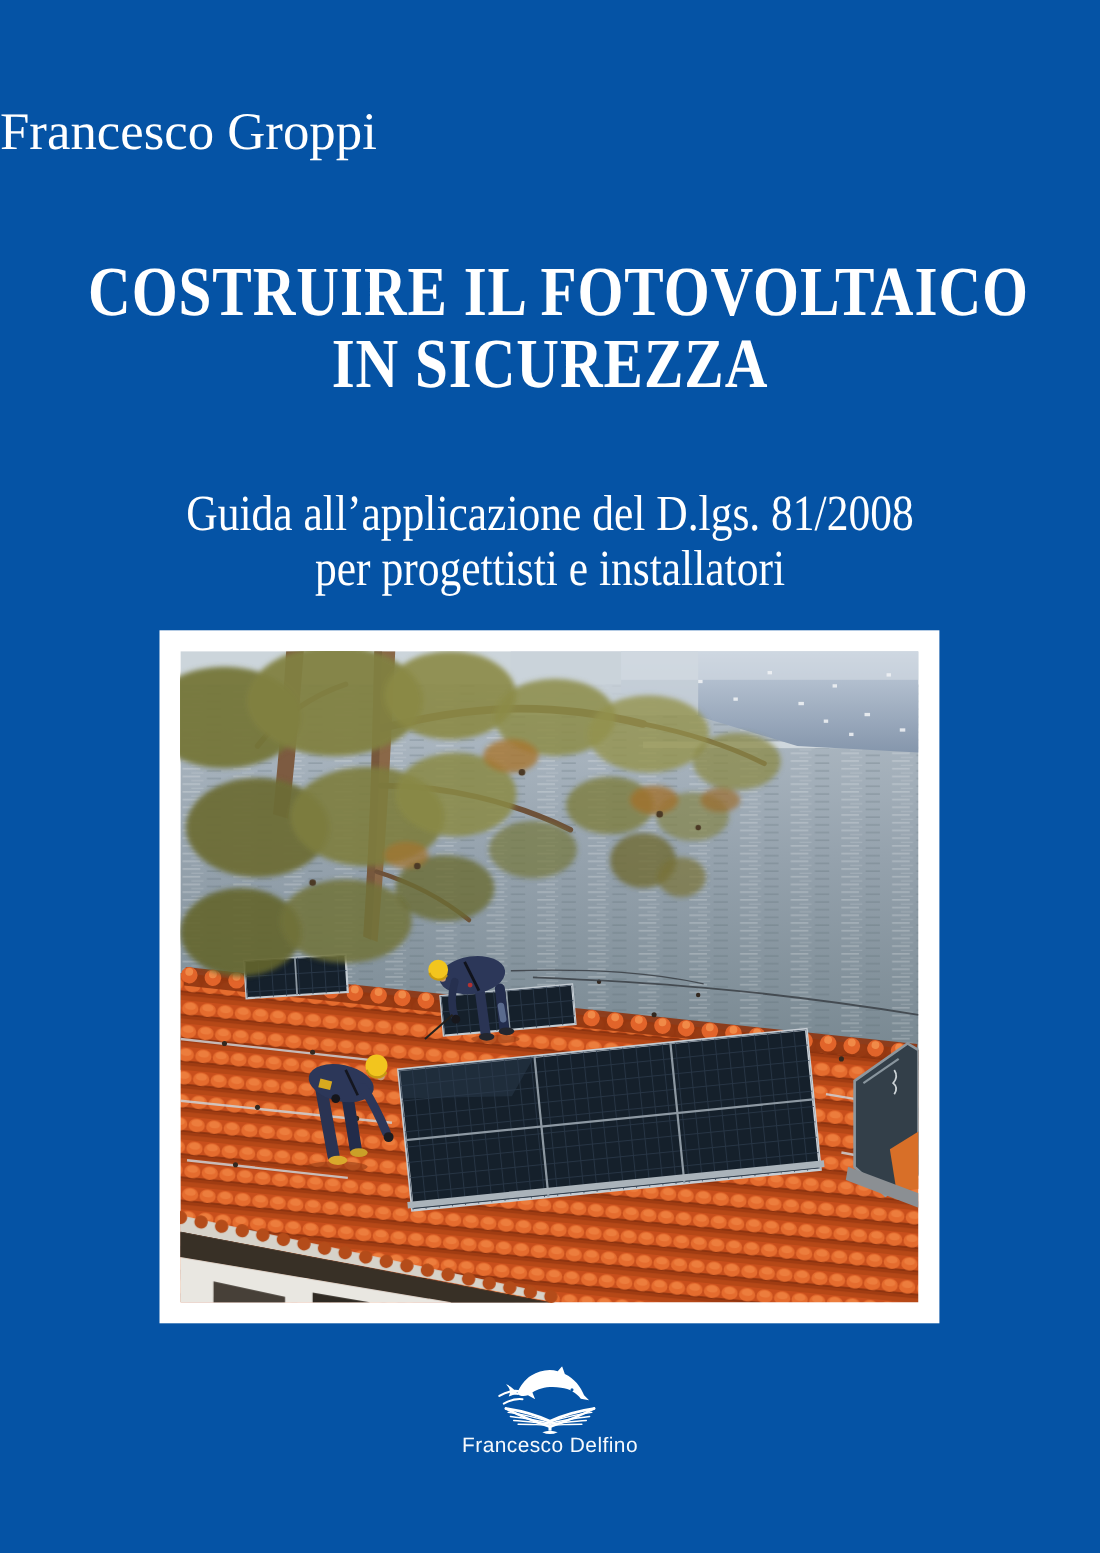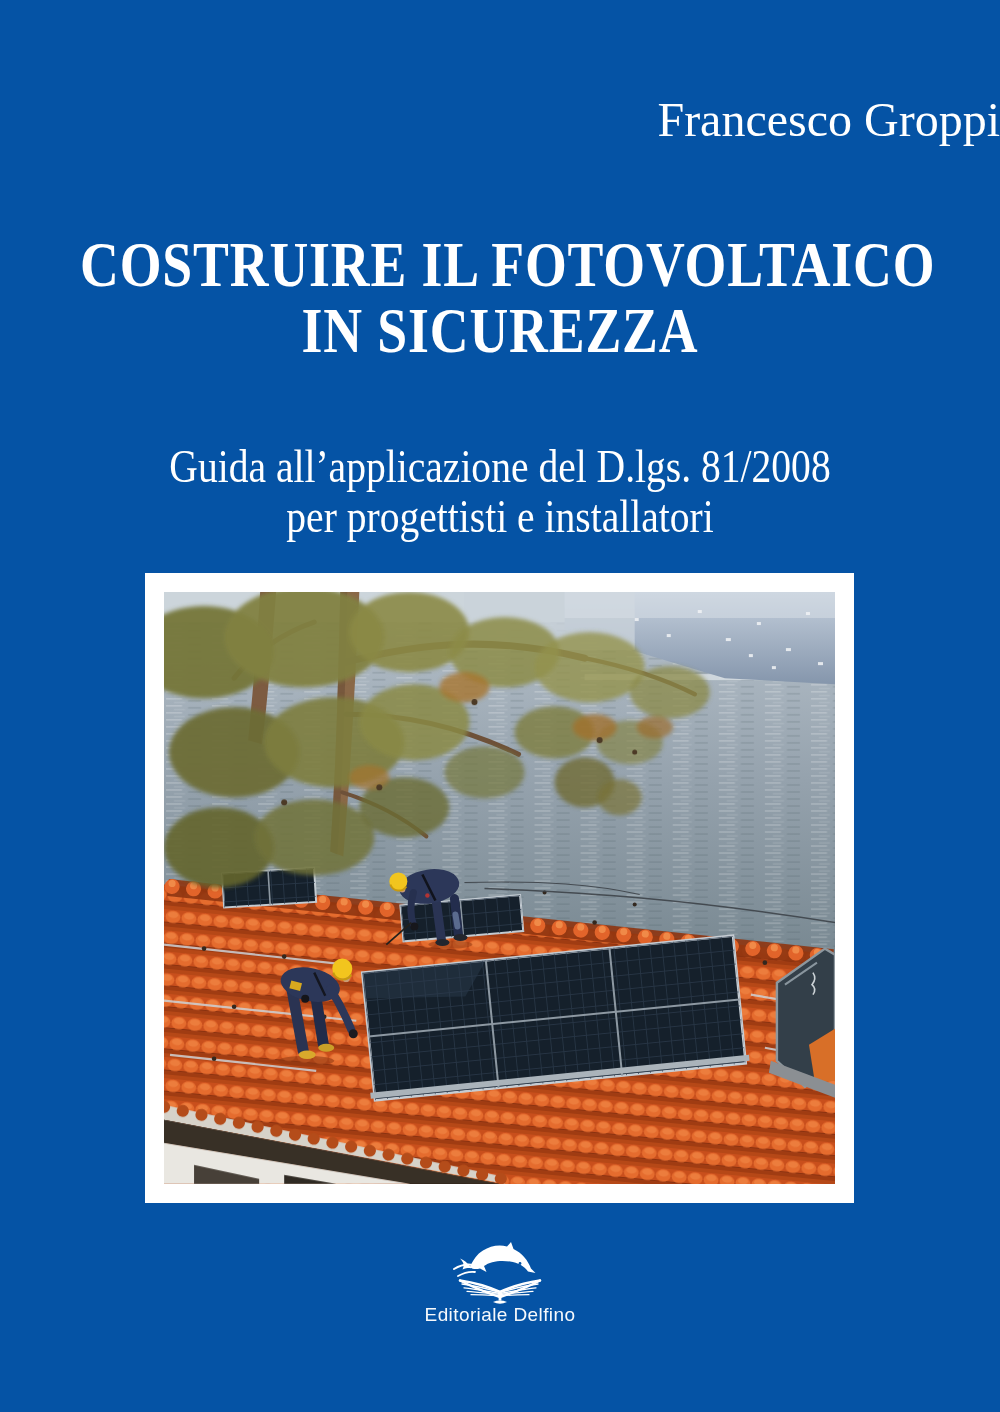--- a/index.html
+++ b/index.html
@@ -4,21 +4,21 @@
 <style>
   html,body{margin:0;padding:0;}
   body{
     width:1000px;height:1412px;position:relative;overflow:hidden;
     background:var(--cover-blue,#0553a5);
     font-family:"Liberation Serif","DejaVu Serif",serif;
     color:var(--text-white,#ffffff);
   }
   .author{
     position:absolute;top:92px;left:0;width:1000px;
-    text-align:right;font-size:48px;line-height:56px;font-weight:400;
+    text-align:left;font-size:48px;line-height:56px;font-weight:400;
   }
   .title{
     position:absolute;top:232px;left:0;width:1000px;margin:0;
     text-align:center;font-size:64px;line-height:66px;font-weight:700;
     letter-spacing:1px;
   }
   .title .tline{display:block;transform:scaleX(.84);transform-origin:50% 50%;white-space:nowrap;}
   .subtitle{
     position:absolute;top:410px;left:0;width:1000px;
     text-align:center;font-size:46px;line-height:50px;font-weight:400;margin-top:32px;
@@ -292,16 +292,16 @@
         <path d="M60,50 C72,44.5 86,40.5 100,38.5" stroke-width="2.6"></path>
         <path d="M60,50.5 C72,47 85,43.5 98,42" stroke-width="1.3"></path>
         <path d="M60,51.5 C72,49.5 84,47 96,45.8" stroke-width="1.3"></path>
         <path d="M60,52.5 C71,51.5 82,50 93,49.3" stroke-width="1.3"></path>
         <path d="M60,53.5 C70,53.3 80,52.7 89,52.7" stroke-width="1.3"></path>
         <path d="M20,38.5 C32,45 48,51 60,55.2 C72,51 88,45 100,38.5" stroke-width="2.2"></path>
       </g>
       <rect x="58.6" y="55" width="2.8" height="3.6" fill="#ffffff"></rect>
       <path d="M53,60 Q60,63.4 67,60 Q60,57.2 53,60 Z" fill="#ffffff"></path>
     </svg>
-    <div class="pub-name">Editoriale Delfino</div>
+    <div class="pub-name">Francesco Delfino</div>
   </div>
 
 </div>
 
 </body></html>

